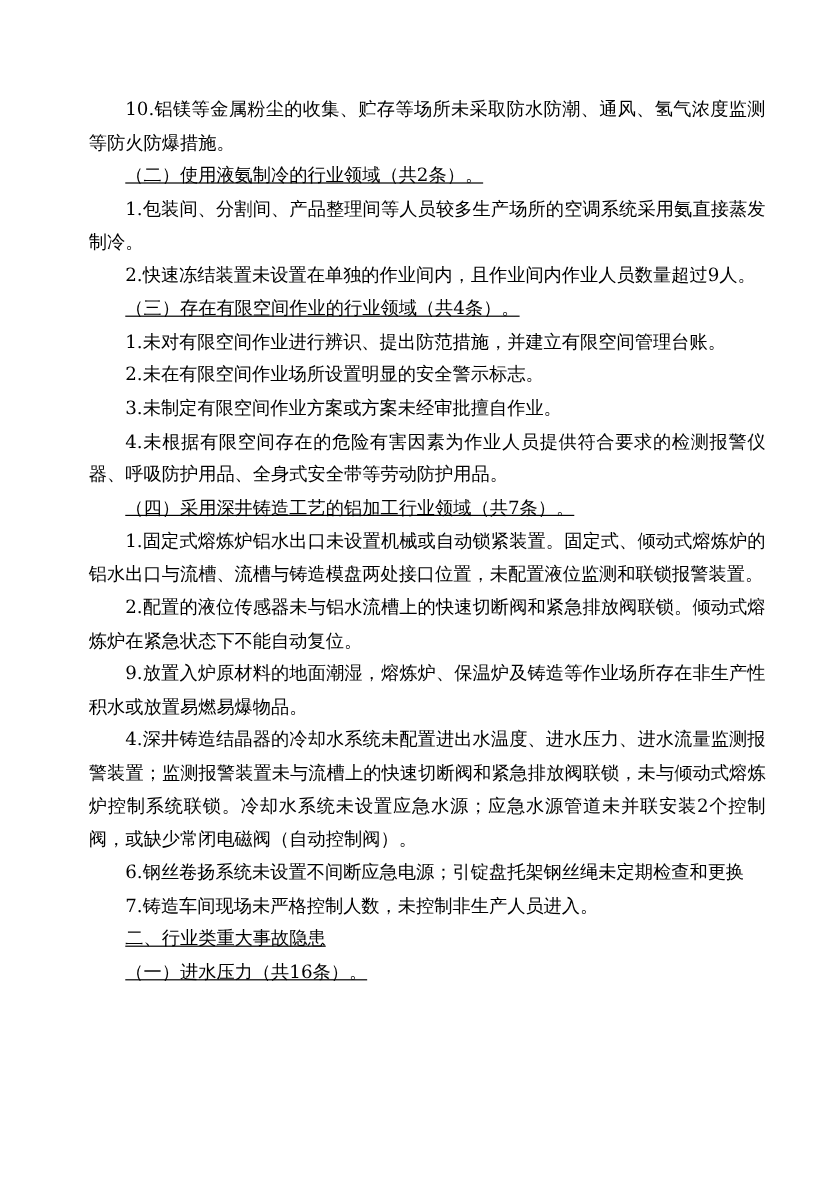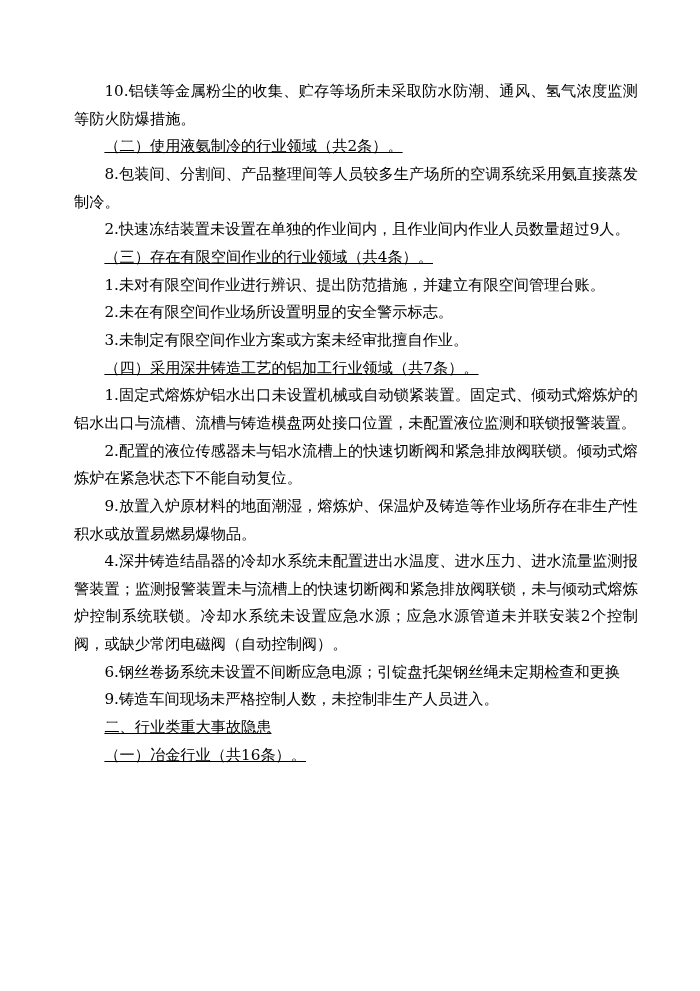--- a/index.html
+++ b/index.html
@@ -37,29 +37,30 @@
     text-decoration: underline;
   }
 </style>
 </head>
 <body>
 
 <div class="page">
   <div class="doc-body">
     <p class="para">10.铝镁等金属粉尘的收集、贮存等场所未采取防水防潮、通风、氢气浓度监测等防火防爆措施。</p>
     <p class="para section-heading">（二）使用液氨制冷的行业领域（共2条）。</p>
-    <p class="para">8.包装间、分割间、产品整理间等人员较多生产场所的空调系统采用氨直接蒸发制冷。</p>
+    <p class="para">1.包装间、分割间、产品整理间等人员较多生产场所的空调系统采用氨直接蒸发制冷。</p>
     <p class="para">2.快速冻结装置未设置在单独的作业间内，且作业间内作业人员数量超过9人。</p>
     <p class="para section-heading">（三）存在有限空间作业的行业领域（共4条）。</p>
     <p class="para">1.未对有限空间作业进行辨识、提出防范措施，并建立有限空间管理台账。</p>
     <p class="para">2.未在有限空间作业场所设置明显的安全警示标志。</p>
     <p class="para">3.未制定有限空间作业方案或方案未经审批擅自作业。</p>
+    <p class="para">4.未根据有限空间存在的危险有害因素为作业人员提供符合要求的检测报警仪器、呼吸防护用品、全身式安全带等劳动防护用品。</p>
     <p class="para section-heading">（四）采用深井铸造工艺的铝加工行业领域（共7条）。</p>
     <p class="para">1.固定式熔炼炉铝水出口未设置机械或自动锁紧装置。固定式、倾动式熔炼炉的铝水出口与流槽、流槽与铸造模盘两处接口位置，未配置液位监测和联锁报警装置。</p>
     <p class="para">2.配置的液位传感器未与铝水流槽上的快速切断阀和紧急排放阀联锁。倾动式熔炼炉在紧急状态下不能自动复位。</p>
     <p class="para">9.放置入炉原材料的地面潮湿，熔炼炉、保温炉及铸造等作业场所存在非生产性积水或放置易燃易爆物品。</p>
     <p class="para">4.深井铸造结晶器的冷却水系统未配置进出水温度、进水压力、进水流量监测报警装置；监测报警装置未与流槽上的快速切断阀和紧急排放阀联锁，未与倾动式熔炼炉控制系统联锁。冷却水系统未设置应急水源；应急水源管道未并联安装2个控制阀，或缺少常闭电磁阀（自动控制阀）。</p>
     <p class="para">6.钢丝卷扬系统未设置不间断应急电源；引锭盘托架钢丝绳未定期检查和更换</p>
-    <p class="para">9.铸造车间现场未严格控制人数，未控制非生产人员进入。</p>
+    <p class="para">7.铸造车间现场未严格控制人数，未控制非生产人员进入。</p>
     <p class="para section-heading">二、行业类重大事故隐患</p>
-    <p class="para section-heading">（一）冶金行业（共16条）。</p>
+    <p class="para section-heading">（一）进水压力（共16条）。</p>
   </div>
 </div>
 
 </body></html>

